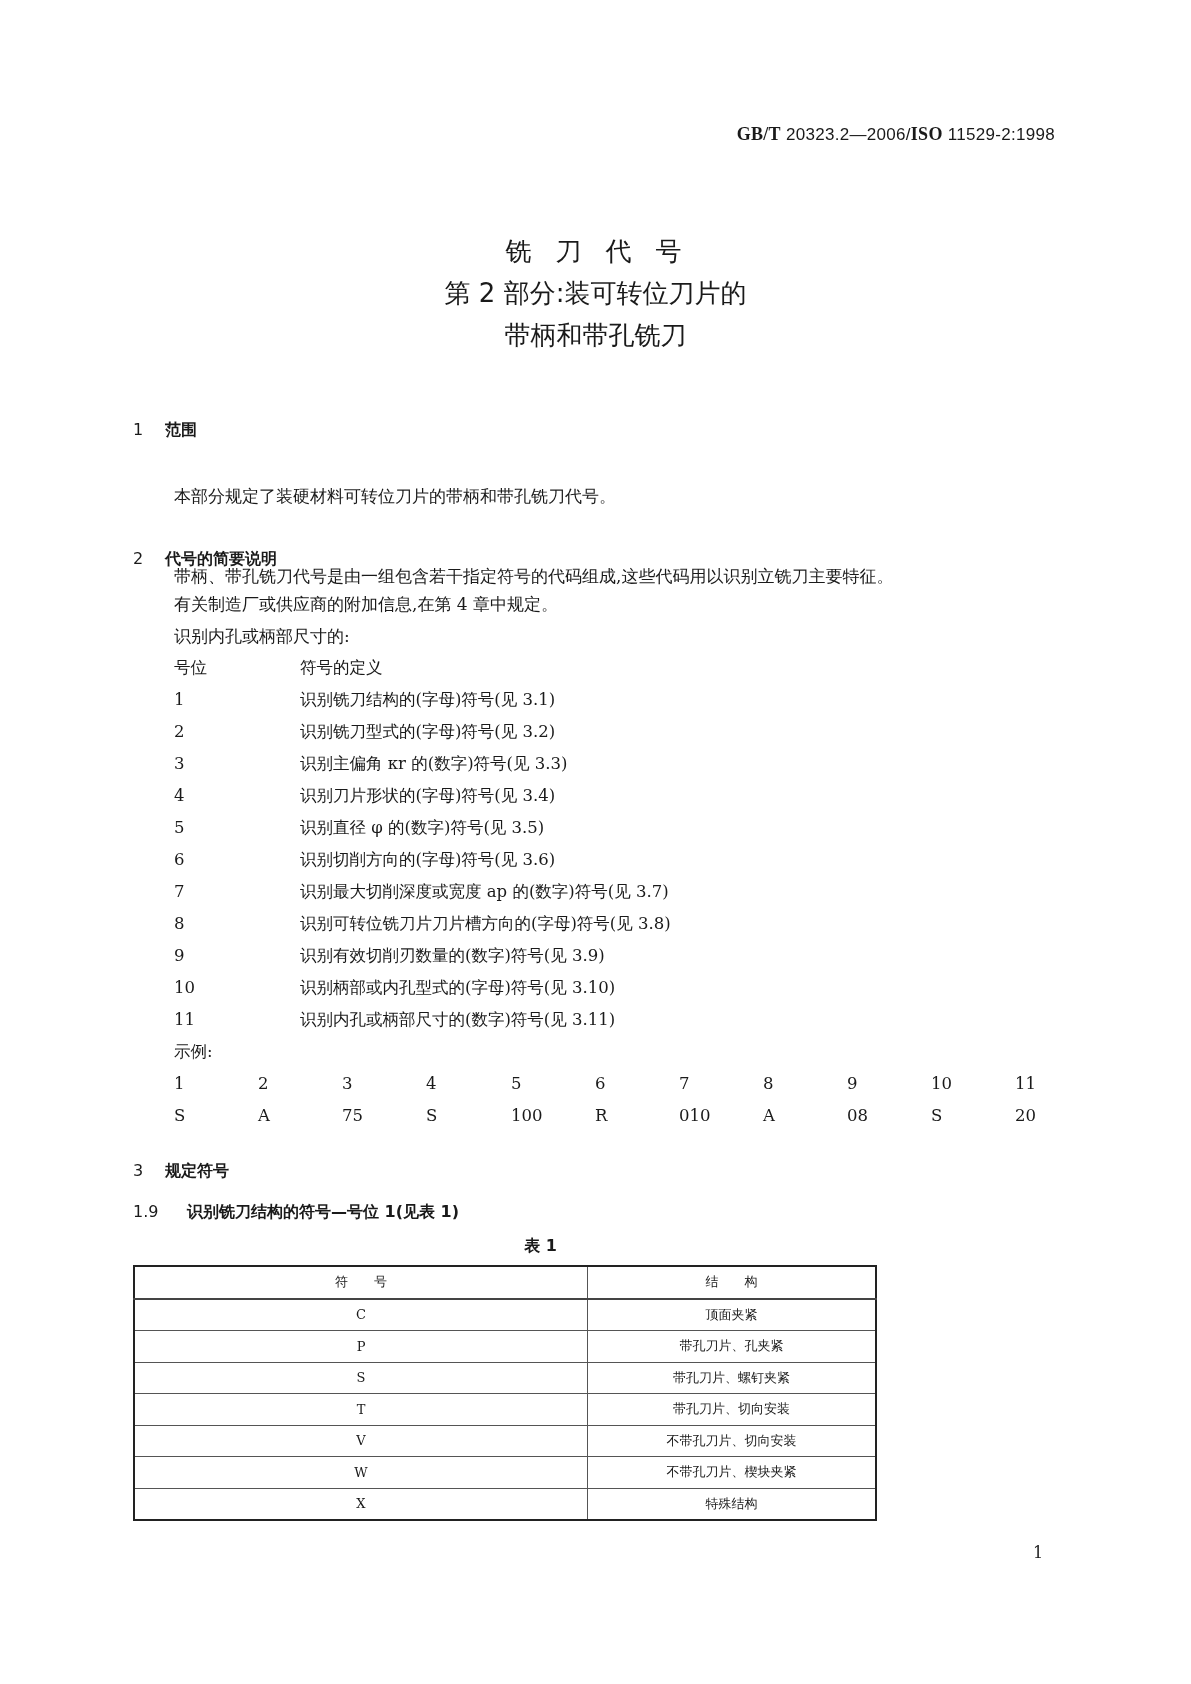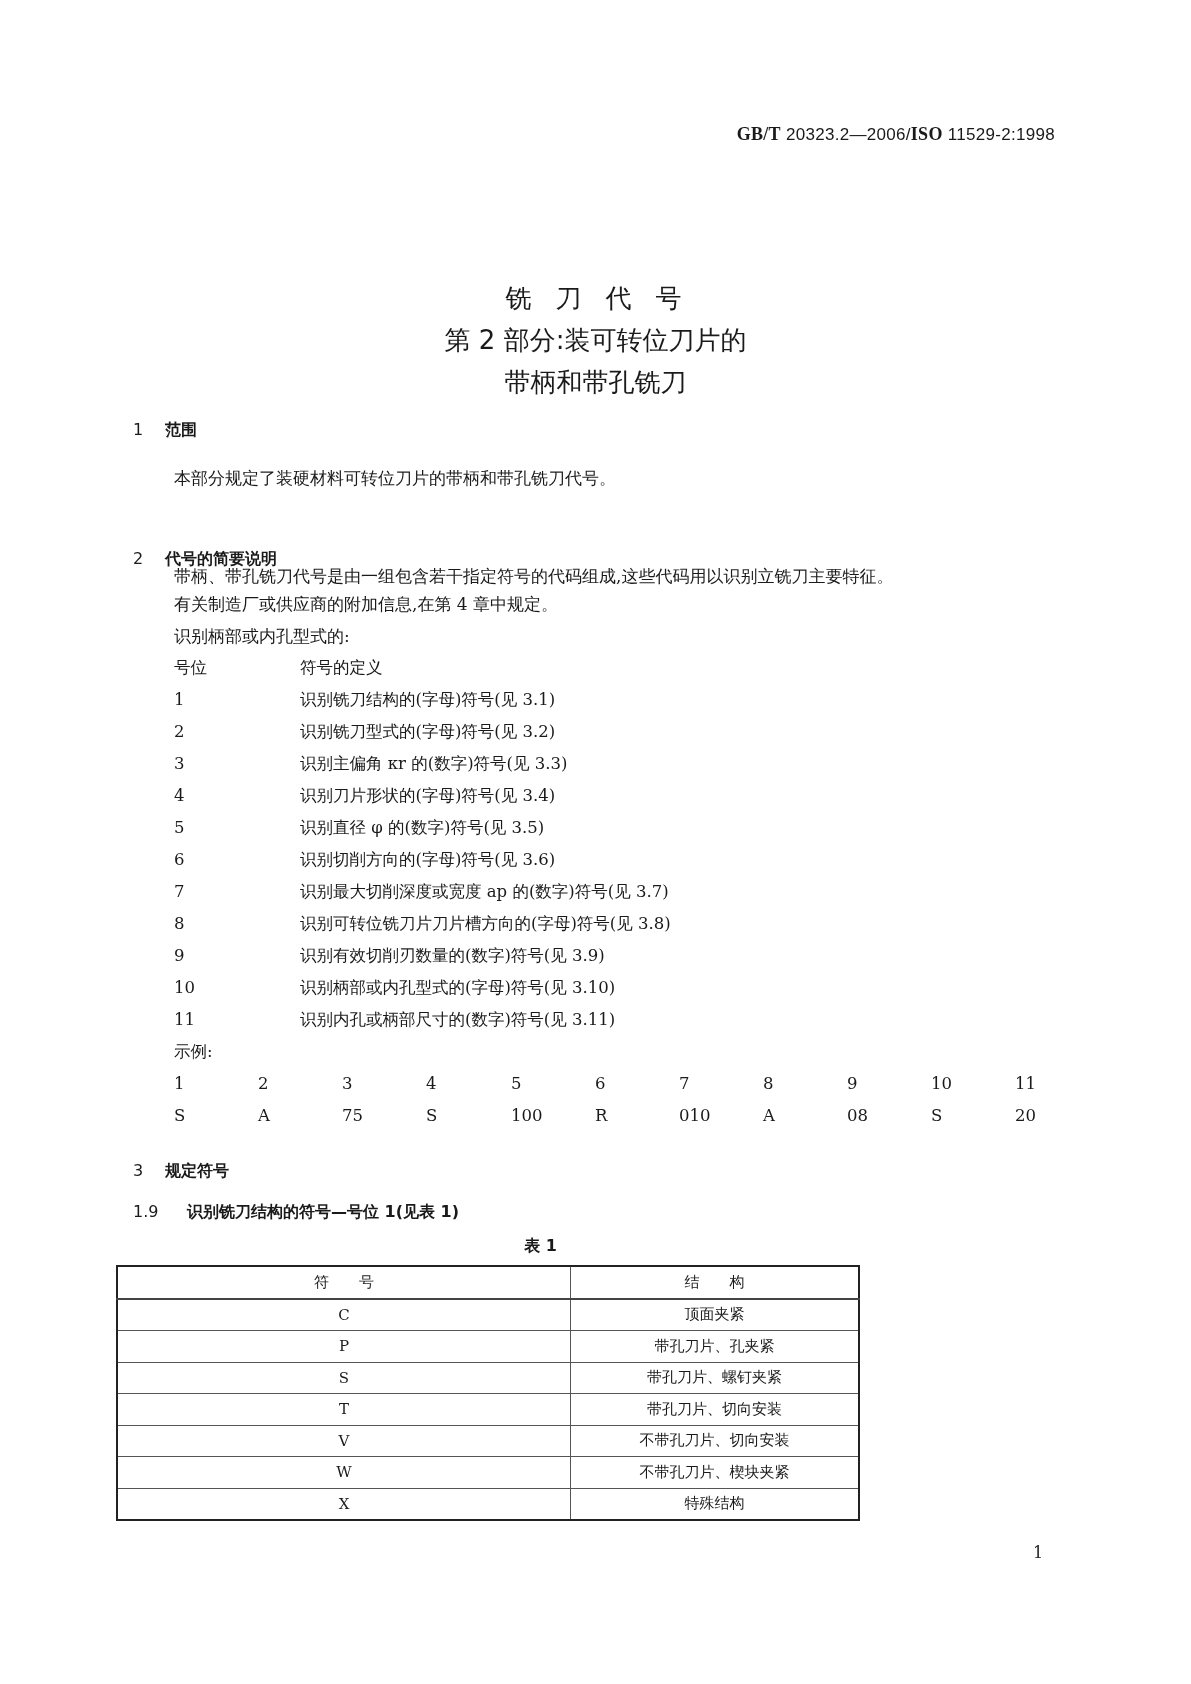--- a/index.html
+++ b/index.html
@@ -10,34 +10,34 @@
     }
     .abs { position: absolute; }
     .std-code {
       right: 136px; top: 124px; font-size: 17px; letter-spacing: 0.3px;
       font-family: "Liberation Sans", "DejaVu Sans", sans-serif;
     }
     .std-code b { font-family: "Liberation Serif", serif; font-weight: bold; font-size: 18px; }
     .title-block { left: 0; width: 1191px; top: 230px; text-align: center;
       font-family: "DejaVu Sans", sans-serif; font-weight: 500; }
     .title-line { font-size: 26px; line-height: 42px; }
-    .title-main { letter-spacing: 24px; padding-left: 20px; margin-top: 47px; }
+    .title-main { letter-spacing: 24px; padding-left: 20px; }
     .h1 { left: 133px; font-family: "DejaVu Sans", sans-serif; font-size: 16px; font-weight: bold; }
     .h1 .num { display: inline-block; width: 32px; font-weight: normal; }
     .para { left: 174px; font-size: 17px; line-height: 32px; }
     .def-row { left: 174px; font-size: 16.5px; height: 32px; line-height: 32px; }
     .def-row .pos { position: absolute; left: 0; width: 120px; }
     .def-row .txt { position: absolute; left: 126px; white-space: nowrap; }
     .example-row { left: 174px; width: 880px; font-size: 16.5px; height: 32px; line-height: 32px; }
     .example-row span { position: absolute; top: 0; }
     .table-caption { left: 0; width: 1081px; text-align: center; top: 1236px;
       font-family: "DejaVu Sans", sans-serif; font-weight: bold; font-size: 16px; }
     table.t1 {
-      position: absolute; left: 116px; top: 1265px; width: 744px;
-      border-collapse: collapse; font-size: 15px;
+      position: absolute; left: 133px; top: 1265px; width: 744px;
+      border-collapse: collapse; font-size: 13px;
       border: 2px solid #222;
     }
     table.t1 td, table.t1 th {
       border: 1px solid #555; height: 30.5px; text-align: center; padding: 0;
       font-weight: normal;
     }
     table.t1 th { border-bottom: 2px solid #444; }
     table.t1 td.sym { width: 452px; }
     .page-num { left: 1033px; top: 1543px; font-size: 16px; }
   </style>
@@ -50,28 +50,28 @@
 
 <div class="abs title-block">
   <div class="title-line title-main">铣刀代号</div>
   <div class="title-line">第 2 部分:装可转位刀片的</div>
   <div class="title-line">带柄和带孔铣刀</div>
 </div>
 
 <div class="abs h1" style="top:420px;">
   <span class="num">1</span><span>范围</span>
 </div>
-<div class="abs para" style="top:462px;text-align:right;">本部分规定了装硬材料可转位刀片的带柄和带孔铣刀代号。</div>
+<div class="abs para" style="top:480px;text-align:right;">本部分规定了装硬材料可转位刀片的带柄和带孔铣刀代号。</div>
 
 <div class="abs h1" style="top:549px;">
   <span class="num">2</span><span>代号的简要说明</span>
 </div>
 <div class="abs para" style="top:560px;">带柄、带孔铣刀代号是由一组包含若干指定符号的代码组成,这些代码用以识别立铣刀主要特征。</div>
 <div class="abs para" style="top:588px;">有关制造厂或供应商的附加信息,在第 4 章中规定。</div>
-<div class="abs para" style="top:620px;">识别柄部或内孔型式的:</div>
+<div class="abs para" style="top:620px;">识别内孔或柄部尺寸的:</div>
 
 <div class="abs def-row" style="top:652px;">
   <span class="pos">号位</span>
   <span class="txt">符号的定义</span>
 </div>
 
 <div class="abs def-row" style="top:684px;">
   <span class="pos">1</span>
   <span class="txt">识别铣刀结构的(字母)符号(见 3.1)</span>
 </div>

